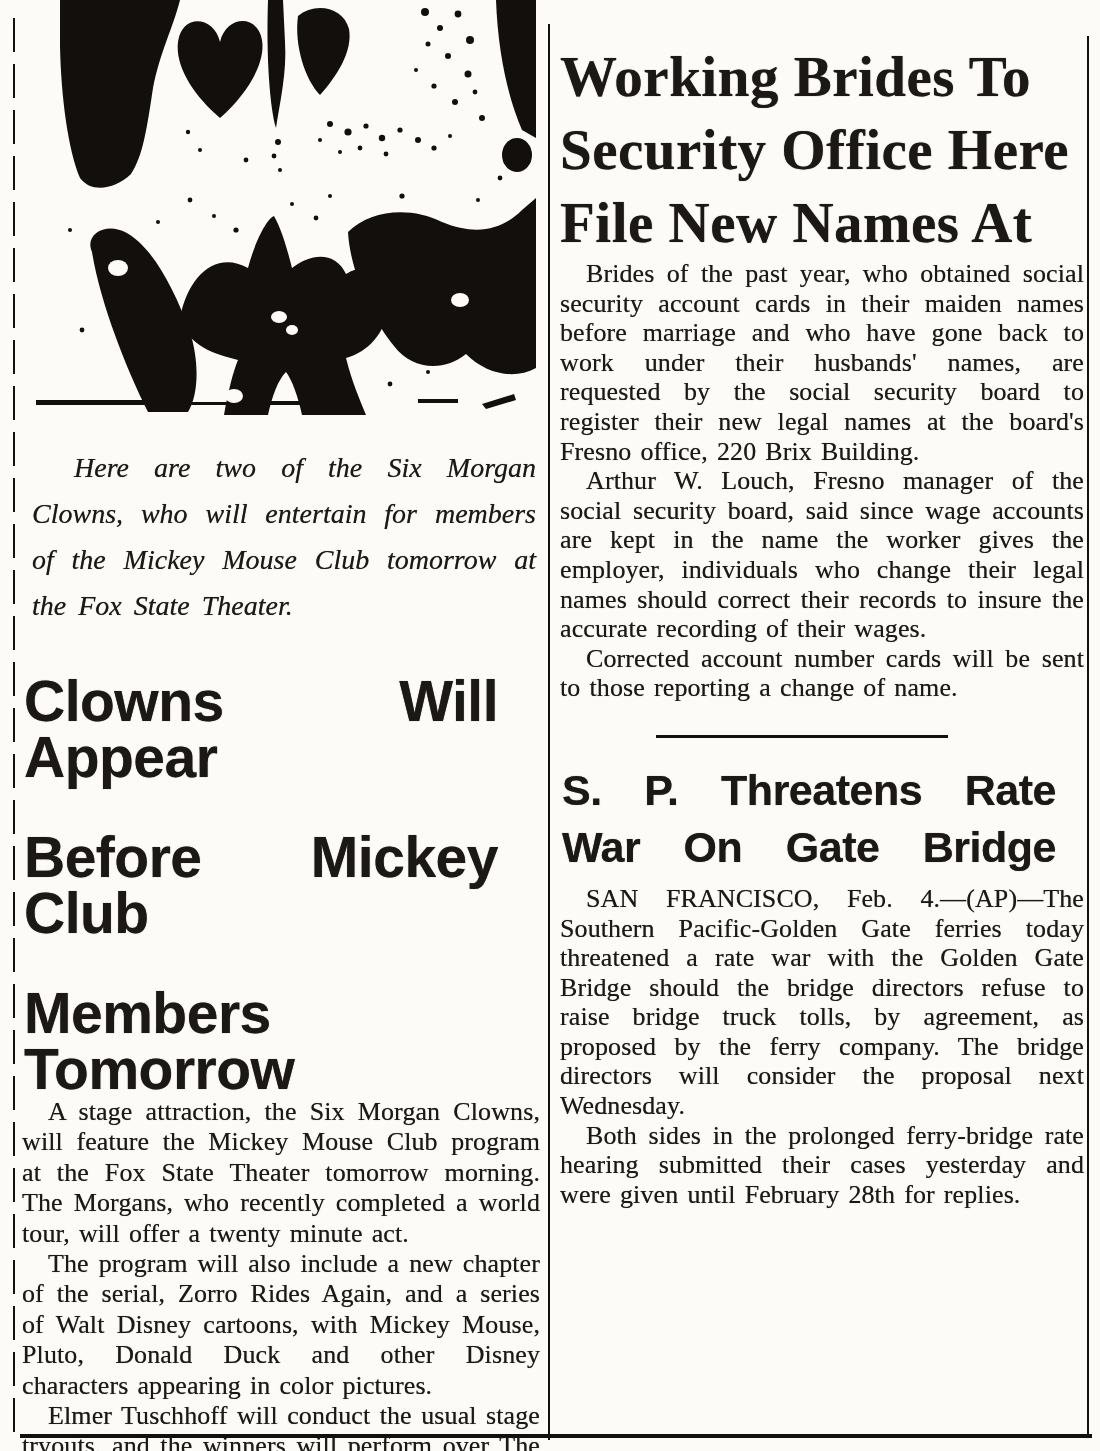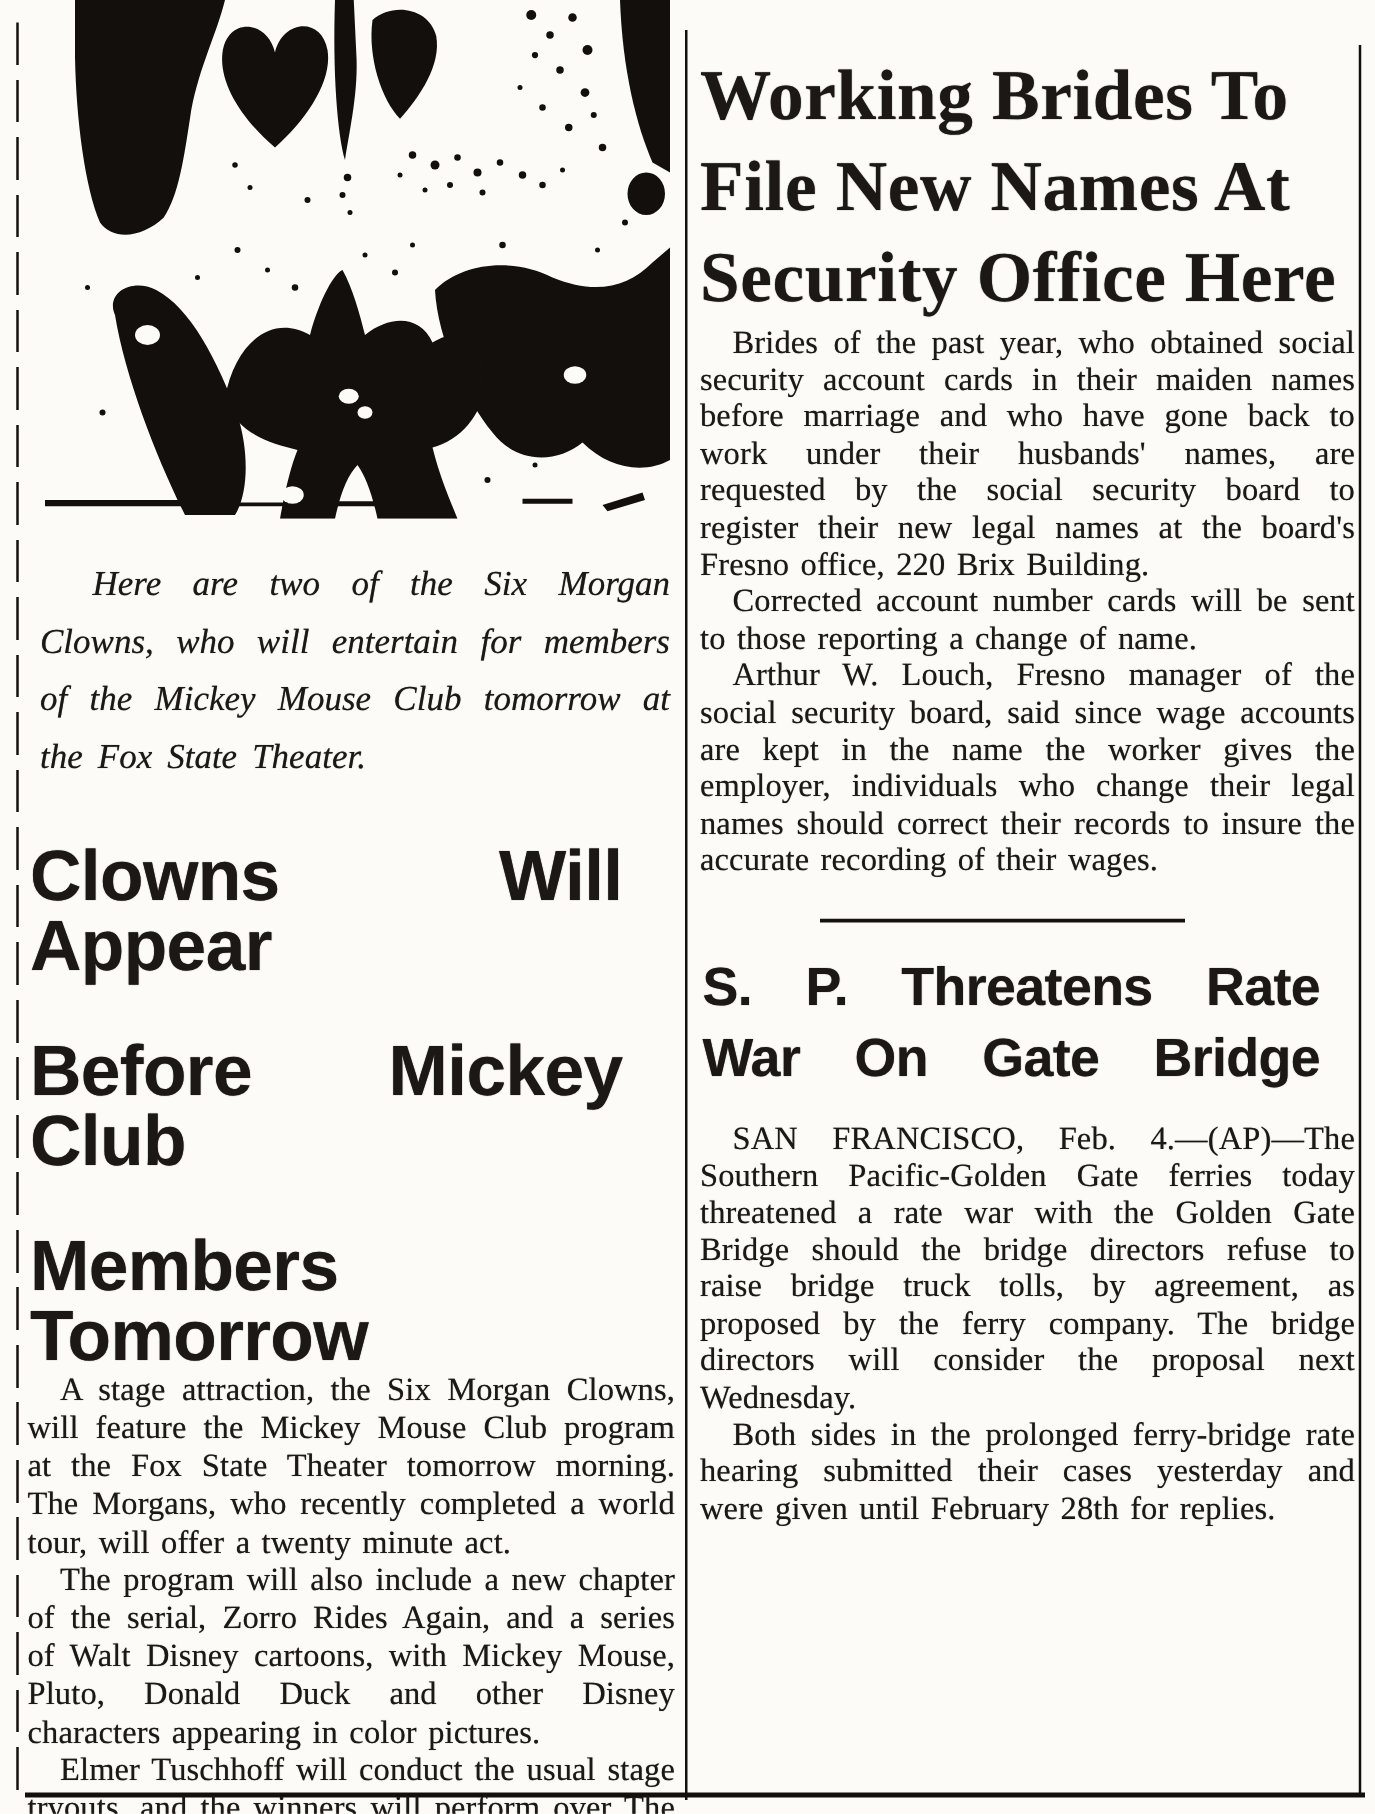--- a/index.html
+++ b/index.html
@@ -51,21 +51,21 @@
     font-size:26px;
     text-align:justify;
     text-indent:26px;
     word-spacing:2.5px;
     letter-spacing:.1px;
     text-shadow:0 0 .7px rgba(10,8,6,.6);
   }
   .col-right .body-text p{line-height:29.6px;}
   .col-left  .body-text p{line-height:30.4px;}
   .divider-h{margin:32px auto 0 96px;width:292px;height:3px;background:#15110e;}
-  .sp-body{margin-top:20px;}
+  .sp-body{margin-top:8px;}
 </style>
 </head>
 <body>
 
 <div class="page">
 
   <div class="rule-v rule-left"></div>
   <div class="rule-v rule-mid"></div>
   <div class="rule-v rule-right"></div>
   <div class="rule-bottom"></div>
@@ -175,28 +175,28 @@
       <p>A stage attraction, the Six Morgan Clowns, will feature the Mickey Mouse Club program at the Fox State Theater tomorrow morning. The Morgans, who recently completed a world tour, will offer a twenty minute act.</p>
       <p>The program will also include a new chapter of the serial, Zorro Rides Again, and a series of Walt Disney cartoons, with Mickey Mouse, Pluto, Donald Duck and other Disney characters appearing in color pictures.</p>
       <p>Elmer Tuschhoff will conduct the usual stage tryouts, and the winners will perform over The Fresno Bee Station, KMJ, next Friday.</p>
     </div>
   </div>
 
   <div class="col-right">
 
     <div class="head-serif">
       <div>Working Brides To</div>
+      <div>Security Office Here</div>
       <div>File New Names At</div>
-      <div>Security Office Here</div>
     </div>
 
     <div class="body-text">
       <p>Brides of the past year, who obtained social security account cards in their maiden names before marriage and who have gone back to work under their husbands' names, are requested by the social security board to register their new legal names at the board's Fresno office, 220 Brix Building.</p>
+      <p>Arthur W. Louch, Fresno manager of the social security board, said since wage accounts are kept in the name the worker gives the employer, individuals who change their legal names should correct their records to insure the accurate recording of their wages.</p>
       <p>Corrected account number cards will be sent to those reporting a change of name.</p>
-      <p>Arthur W. Louch, Fresno manager of the social security board, said since wage accounts are kept in the name the worker gives the employer, individuals who change their legal names should correct their records to insure the accurate recording of their wages.</p>
     </div>
 
     <div class="divider-h"></div>
 
     <div class="head-sp head-sans">
       <div class="hl">S. P. Threatens Rate</div>
       <div class="hl">War On Gate Bridge</div>
     </div>
 
     <div class="body-text sp-body">

